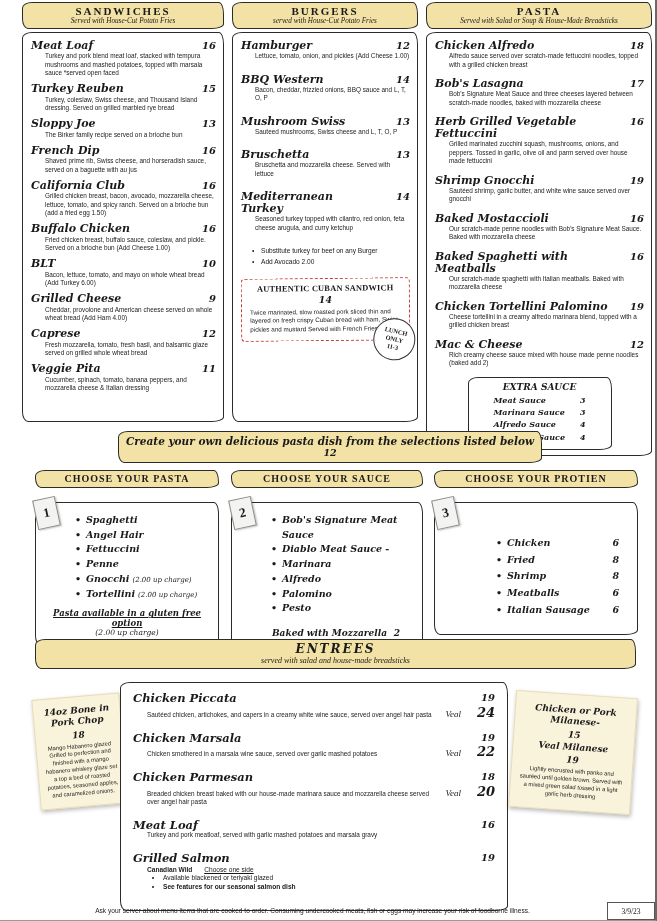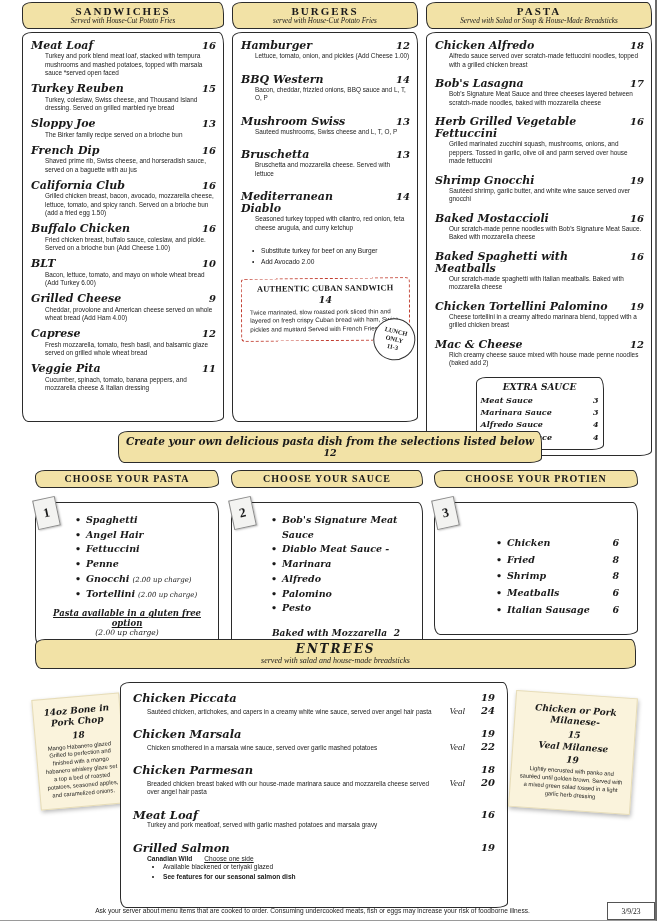--- a/index.html
+++ b/index.html
@@ -37,21 +37,21 @@
   
   .cuban { position:relative; border:1.6px dashed var(--accent_red,#c0392b); border-radius:4px; margin:10px 0 0 0; padding:5px 8px 7px; transform:rotate(-.6deg); }
   .cuban-title { text-align:center; font-weight:bold; font-size:8.4px; letter-spacing:.2px; }
   .cuban-price { text-align:center; font-family:"DejaVu Serif", serif; font-style:italic; font-weight:bold; font-size:9.5px; margin:1px 0 3px; }
   .cuban-desc { font-family:"Liberation Sans", sans-serif; font-size:6.3px; line-height:1.32; }
   .lunch-badge { position:absolute; right:-6px; top:40px; transform:rotate(14deg); border:1.3px solid #333; border-radius:50%;
                  width:42px; height:42px; display:flex; flex-direction:column; align-items:center; justify-content:center;
                  font-size:6.4px; font-weight:bold; background:#fff; line-height:1.2; }
 
   
-  .extra-sauce { width:128px; margin:2px auto 0; padding:4px 4px 6px; }
+  .extra-sauce { width:144px; margin:2px auto 0; padding:4px 25px 6px; }
   .es-title { text-align:center; font-family:"DejaVu Serif", serif; font-style:italic; font-weight:bold; font-size:9px; margin-bottom:2px; }
   .srow { display:flex; justify-content:space-between; font-family:"DejaVu Serif", serif; font-style:italic; font-weight:bold; font-size:8px; line-height:1.55; }
 
   
   .cyo-banner { position:absolute; left:118px; top:431px; width:424px; padding:3px 4px 4px; }
   .cyo-line  { font-family:"DejaVu Serif", serif; font-style:italic; font-weight:bold; font-size:10.5px; }
   .cyo-price { font-family:"DejaVu Serif", serif; font-style:italic; font-weight:bold; font-size:9.5px; }
   .cyo-box { position:absolute; top:470px; }
   .cyo-pasta   { left:35px;  width:184px;border-radius:12px; }
   .cyo-sauce   { left:231px; width:192px; }
@@ -76,21 +76,21 @@
   .entrees-banner { position:absolute; left:35px; top:639px; width:601px; padding:2px 0 3px; }
   .eb-title { font-family:"DejaVu Serif", serif; font-weight:bold; font-style:italic; font-size:12px; letter-spacing:2px; }
   .eb-sub { font-style:italic; font-size:8px; }
   .entrees-box { position:absolute; left:120px; top:682px; width:388px; min-height:226px; padding:9px 12px 6px; background:#fff; }
   .entree { margin-bottom:12px; }
   .ename { font-size:11.5px; }
   .edrow { display:flex; align-items:baseline; }
   .edrow .idesc { flex:1; }
   .veal { display:flex; gap:16px; margin-left:10px; align-items:baseline; }
   .veal-label { font-family:Liberation Serif, serif; font-style:italic; font-size:9px; }
-  .veal-price { font-family:"DejaVu Serif", serif; font-style:italic; font-weight:bold; font-size:10px; }
+  .veal-price { font-family:"DejaVu Serif", serif; font-style:italic; font-weight:bold; font-size:13px; }
   .salmon-line1 { padding-left:14px; font-family:"Liberation Sans", sans-serif; font-size:6.6px; margin-top:1px; }
   .salmon-line1 .cw { font-weight:bold; }
   .salmon-line1 .link { text-decoration:underline; margin-left:10px; }
   .salmon-bullets { list-style:disc; padding-left:30px; font-family:"Liberation Sans", sans-serif; font-size:6.6px; line-height:1.5; }
   .salmon-bullets li:last-child { font-weight:bold; }
 
   
   .notecard { position:absolute; background:var(--card_bg,#faf3dc); box-shadow:1px 2px 4px rgba(0,0,0,.28);
               padding:8px 6px; text-align:center; border:1px solid #e6dcb8; }
   .porkchop-card { left:36px; top:696px; width:88px; transform:rotate(-5deg); }
@@ -233,21 +233,21 @@
     <div class="ihead">
       <span class="iname">Bruschetta</span>
       <span class="iprice">13</span>
     </div>
     <div class="idesc">Bruschetta and mozzarella cheese. Served with lettuce</div>
   </div>
 
   <div class="item">
     <div class="ihead">
       <span class="iname">Mediterranean
-Diablo</span>
+Turkey</span>
       <span class="iprice">14</span>
     </div>
     <div class="idesc">Seasoned turkey topped with cilantro, red onion, feta cheese arugula, and curry ketchup</div>
   </div>
 </div>
       <ul class="notes">
   <li>Substitute turkey for beef on any Burger</li>
 
   <li>Add Avocado 2.00</li>
 </ul>

